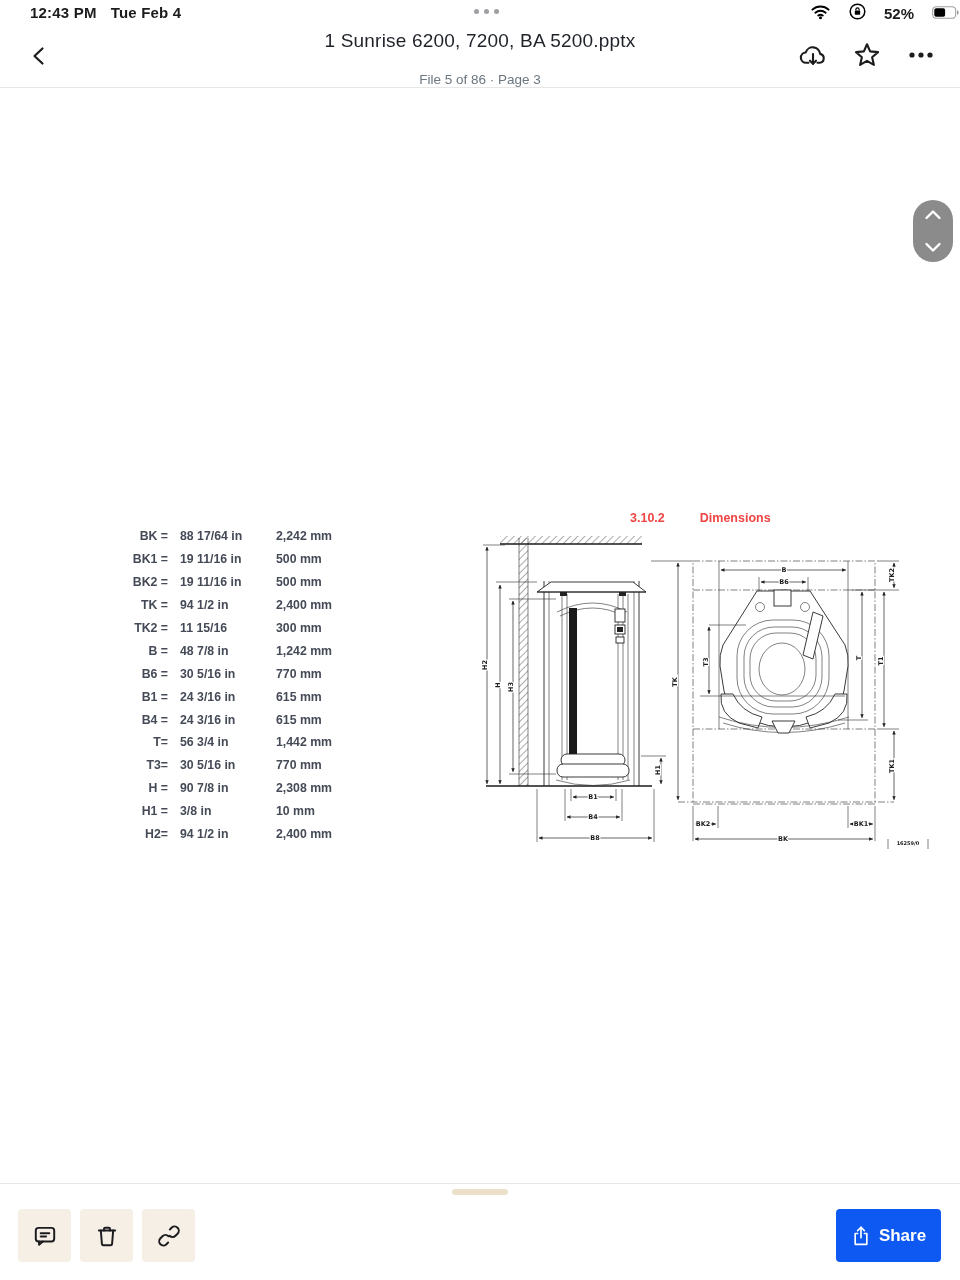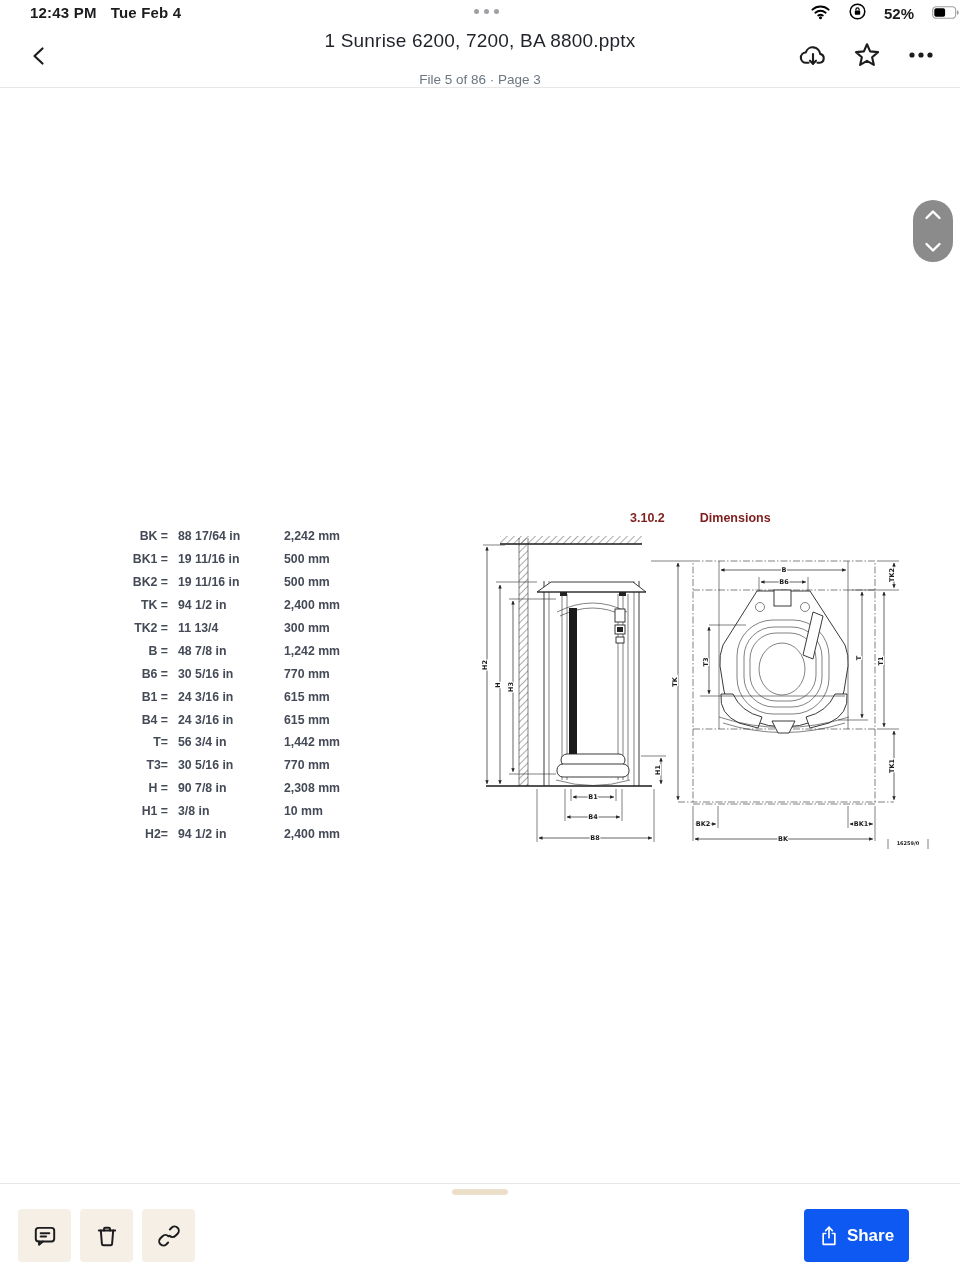--- a/index.html
+++ b/index.html
@@ -29,28 +29,28 @@
   
   .content{position:absolute;left:0;top:88px;width:960px;height:1095px;background:#fff;}
 
   
   .page-nav{position:absolute;left:913px;top:112px;width:40px;height:62px;border-radius:20px;
             background:#8b8b8b;display:flex;flex-direction:column;align-items:center;
             justify-content:space-between;padding:9px 0;box-sizing:border-box;}
 
   
   .dim-table{position:absolute;left:120px;top:437px;}
-  .trow{display:flex;height:22.9px;align-items:center;font-size:12.3px;font-weight:600;color:#454a57;gap:10px;}
+  .trow{display:flex;height:22.9px;align-items:center;font-size:12.3px;font-weight:600;color:#454a57;}
   .trow .c1{width:48px;text-align:right;}
-  .trow .c2{width:96px;margin-left:0;text-align:left;}
+  .trow .c2{width:96px;margin-left:12px;text-align:left;}
   .trow .c3{width:75px;}
 
   
   .sec-head{position:absolute;left:630px;top:423px;display:flex;gap:35px;
-            font-size:12.5px;font-weight:700;color:#7f1d1d;}
+            font-size:12.5px;font-weight:700;color:#ef4444;}
 
   
   .drawing{position:absolute;left:470px;top:415px;width:490px;height:375px;}
   .drawing .thin{stroke:#2e2e2e;stroke-width:.6;fill:none;}
   .drawing .med{stroke:#242424;stroke-width:.9;fill:none;}
   .drawing .thick{stroke:#1a1a1a;stroke-width:1.6;fill:none;}
   .drawing .dim{stroke:#222;stroke-width:.7;fill:none;}
   .drawing .dd{stroke:#2e2e2e;stroke-width:.6;fill:none;stroke-dasharray:7 2 1.5 2;}
   .drawing .wfill{fill:#fff;stroke:#242424;stroke-width:.9;}
   .drawing text.lbl{font:700 6.5px "DejaVu Sans",sans-serif;fill:#1c1c1c;
@@ -59,21 +59,21 @@
   .drawing text.ref{font:700 5px "DejaVu Sans",sans-serif;fill:#1c1c1c;
                     text-anchor:middle;dominant-baseline:middle;}
 
   
   .footer{position:absolute;left:0;top:1183px;width:960px;height:97px;background:#fff;
           border-top:1px solid #e7e7e7;box-sizing:border-box;}
   .scrub-pill{position:absolute;left:452px;top:5px;width:56px;height:6px;border-radius:3px;background:#ece0cb;}
   .tool-btn{position:absolute;top:25px;width:53px;height:53px;border-radius:4px;background:#f6efe6;
             display:flex;align-items:center;justify-content:center;cursor:pointer;}
   .tool-comment{left:18px;} .tool-trash{left:80px;} .tool-link{left:142px;}
-  .share-btn{position:absolute;left:804px;top:25px;width:105px;height:53px;border-radius:4px;
+  .share-btn{position:absolute;left:836px;top:25px;width:105px;height:53px;border-radius:4px;
              background:#0d59f2;color:#fff;display:flex;align-items:center;justify-content:center;
              gap:8px;font-size:17px;font-weight:700;cursor:pointer;}
 </style>
 </head>
 <body>
 
 <div id="screen">
 
   <div class="statusbar">
     <div class="sb-left">
@@ -111,21 +111,21 @@
     </div>
   </div>
 
   <div class="header">
     <div class="back-btn">
       <svg width="24" height="24" viewBox="0 0 24 24" fill="none" stroke="#1c1c1e" stroke-width="2.2" stroke-linecap="round" stroke-linejoin="round">
           <polyline points="14.5,4.5 6.5,12 14.5,19.5"></polyline>
         </svg>
     </div>
     <div class="hdr-center">
-      <div class="hdr-title">1 Sunrise 6200, 7200, BA 8800.pptx</div>
+      <div class="hdr-title">1 Sunrise 6200, 7200, BA 5200.pptx</div>
       <div class="hdr-sub">File 5 of 86 · Page 3</div>
     </div>
     <div class="hdr-icons">
       <div class="icon-btn">
         <svg width="30" height="30" viewBox="0 0 24 24" fill="none" stroke="#1c1c1e" stroke-width="1.7" stroke-linecap="round" stroke-linejoin="round">
           <path d="M8.4 18.2 H6.6 A4.1 4.1 0 0 1 6.2 10 A5.9 5.9 0 0 1 17.7 11.1 A3.6 3.6 0 0 1 17.4 18.2 H15.6"></path>
           <line x1="12" y1="11.2" x2="12" y2="19"></line>
           <polyline points="9.6,16.6 12,19 14.4,16.6"></polyline>
         </svg>
       </div>
@@ -171,21 +171,21 @@
           <span class="c2">19 11/16 in</span>
           <span class="c3">500 mm</span>
         </div>
       <div class="trow">
           <span class="c1">TK =</span>
           <span class="c2">94 1/2 in</span>
           <span class="c3">2,400 mm</span>
         </div>
       <div class="trow">
           <span class="c1">TK2 =</span>
-          <span class="c2">11 13/4</span>
+          <span class="c2">11 15/16</span>
           <span class="c3">300 mm</span>
         </div>
       <div class="trow">
           <span class="c1">B =</span>
           <span class="c2">48 7/8 in</span>
           <span class="c3">1,242 mm</span>
         </div>
       <div class="trow">
           <span class="c1">B6 =</span>
           <span class="c2">30 5/16 in</span>

